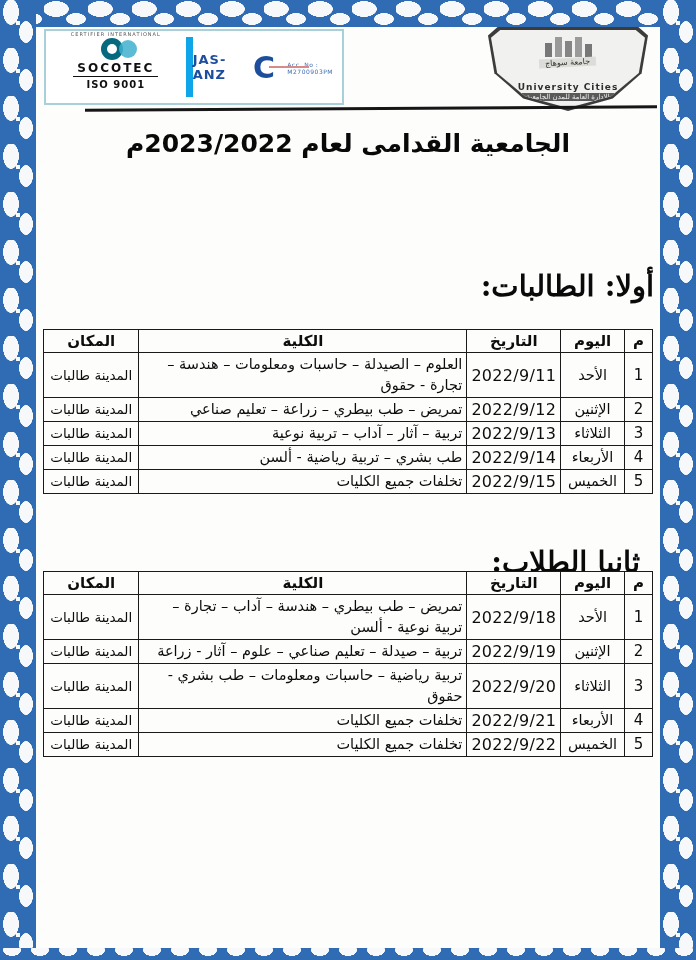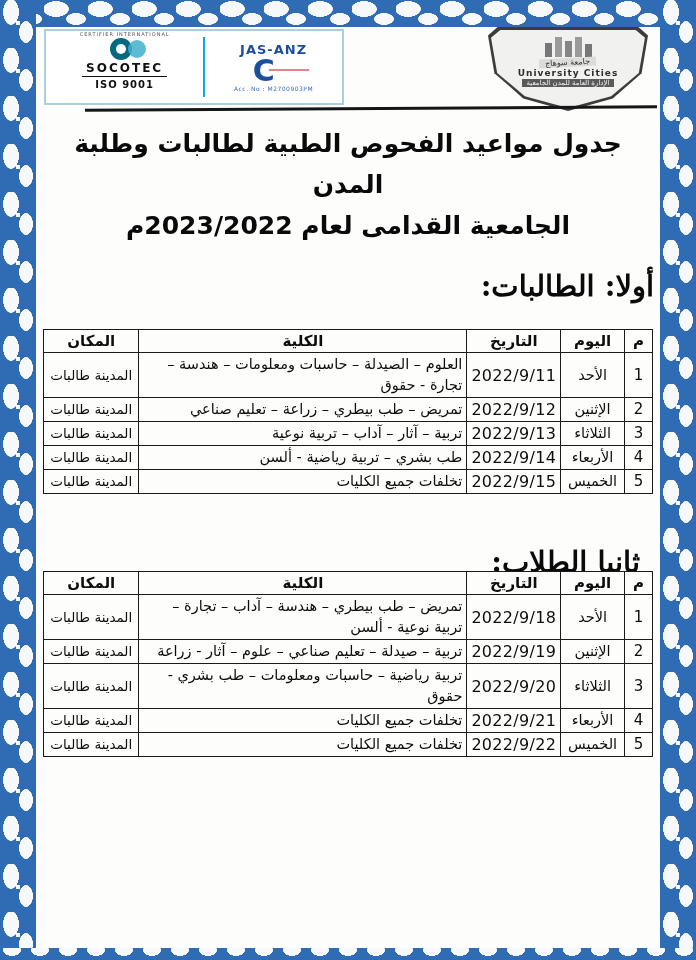--- a/index.html
+++ b/index.html
@@ -36,21 +36,21 @@
   .soc-mark { position:relative; width:46px; height:22px; margin:1px 0; }
   .soc-c1 { position:absolute; left:8px; top:0; width:22px; height:22px; border-radius:50%;
             background:#06697e; }
   .soc-c1::after { content:""; position:absolute; left:6px; top:6px; width:10px; height:10px;
             border-radius:50%; background:#fff; }
   .soc-c2 { position:absolute; right:2px; top:2px; width:18px; height:18px; border-radius:50%;
             background:#3fb0cf; opacity:.85; }
   .soc-name { font-size:12px; font-weight:bold; letter-spacing:2px; color:#101010;
               border-bottom:1.5px solid #101010; padding:0 4px 1px; }
   .soc-iso { font-size:10px; font-weight:bold; color:#101010; margin-top:2px; letter-spacing:1px; }
-  .jas { flex:1; height:84%; border-left:2px solid #0ea5e9; display:flex; flex-direction:column;
+  .jas { flex:1; height:84%; border-left:7px solid #0ea5e9; display:flex; flex-direction:row;
          align-items:center; justify-content:center; }
   .jas-name { font-size:13px; font-weight:bold; color:#1d4e9e; letter-spacing:1px; }
   .jas-mark { position:relative; width:70px; height:26px; }
   .jas-c { position:absolute; left:14px; top:-4px; font-size:30px; font-weight:bold; color:#1d4e9e;
            font-family:"DejaVu Sans", sans-serif; }
   .jas-red { position:absolute; left:30px; top:12px; width:40px; height:2px; background:#d88a8a; }
   .jas-acc { font-size:6px; color:#3f6db0; margin-top:2px; letter-spacing:.5px; }
 
   .emblem { position:absolute; left:452px; top:0; width:160px; height:84px;
     clip-path:polygon(6% 0,94% 0,100% 10%,96% 55%,78% 85%,50% 100%,22% 85%,4% 55%,0 10%);
@@ -58,21 +58,21 @@
   .emblem-in { position:absolute; left:3px; top:3px; right:3px; bottom:3px;
     clip-path:polygon(6% 0,94% 0,100% 10%,96% 55%,78% 85%,50% 100%,22% 85%,4% 55%,0 10%);
     background:#f1f1ef; display:flex; flex-direction:column; align-items:center; }
   .bld { display:flex; gap:3px; align-items:flex-end; height:22px; margin-top:5px; }
   .bld span { display:block; width:7px; background:#9a9a9a; }
   .bld span:nth-child(1){height:14px;background:#777;} .bld span:nth-child(2){height:20px;}
   .bld span:nth-child(3){height:16px;background:#858585;} .bld span:nth-child(4){height:20px;}
   .bld span:nth-child(5){height:13px;background:#777;}
   .emb-ar { font-size:8px; color:#333; background:#dcdcd8; padding:0 6px; transform:rotate(-3deg);
             margin-top:1px; }
-  .emb-en { font-size:9px; font-weight:bold; color:#2e2e2e; margin-top:1px; letter-spacing:1px; }
+  .emb-en { font-size:9px; font-weight:bold; color:#2e2e2e; margin-top:15px; letter-spacing:1px; }
   .emb-dept { font-size:7px; color:#f3f3f3; background:#5a5a5a; padding:0 5px; margin-top:1px; }
 
   .head-rule { position:absolute; left:49px; top:80px; width:572px; height:3px; background:#161616;
                transform:rotate(-0.35deg); }
 
   
   .title { position:absolute; left:12px; top:96px; width:600px; text-align:center; direction:rtl;
            font-weight:bold; font-size:25px; line-height:41px; color:#090909; }
 
   
@@ -137,21 +137,20 @@
         </div>
         <div class="emb-ar">جامعة سوهاج</div>
         <div class="emb-en">University Cities</div>
         <div class="emb-dept">الإدارة العامة للمدن الجامعية</div>
       </div>
     </div>
 
     <div class="head-rule"></div>
 
     <div class="title">
-      <div>جدول مواعيد الفحوص الطبية لطالبات وطلبة المدن</div>
       <div>الجامعية القدامى لعام 2023/2022م</div>
     </div>
 
     <div class="sec-head sec-head-1">أولا: الطالبات:</div>
     <table class="t1">
       <colgroup>
           <col style="width:4.6%">
           <col style="width:10.5%">
           <col style="width:15.2%">
           <col style="width:54%">

